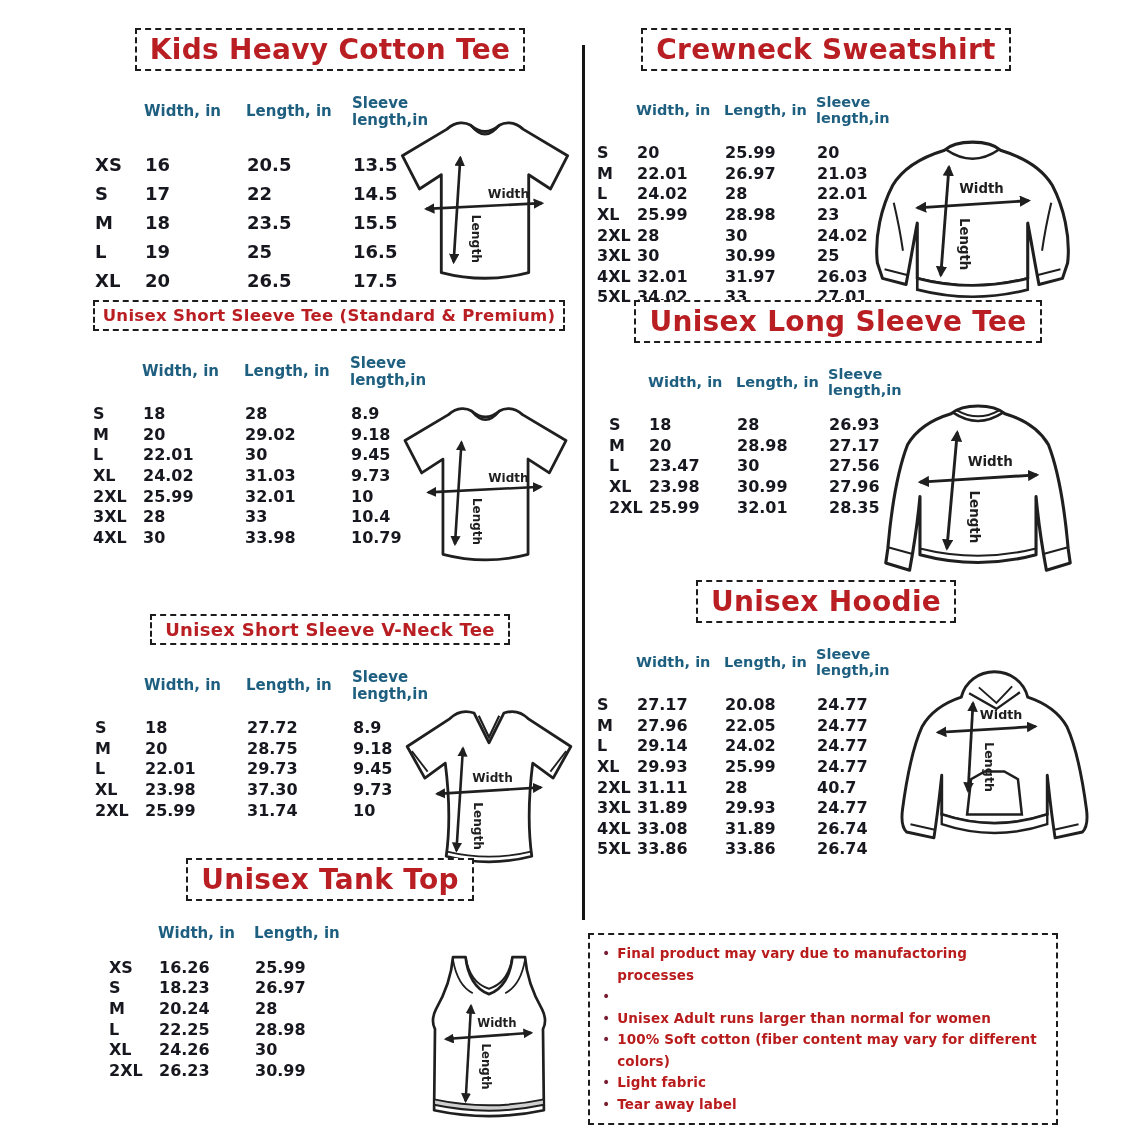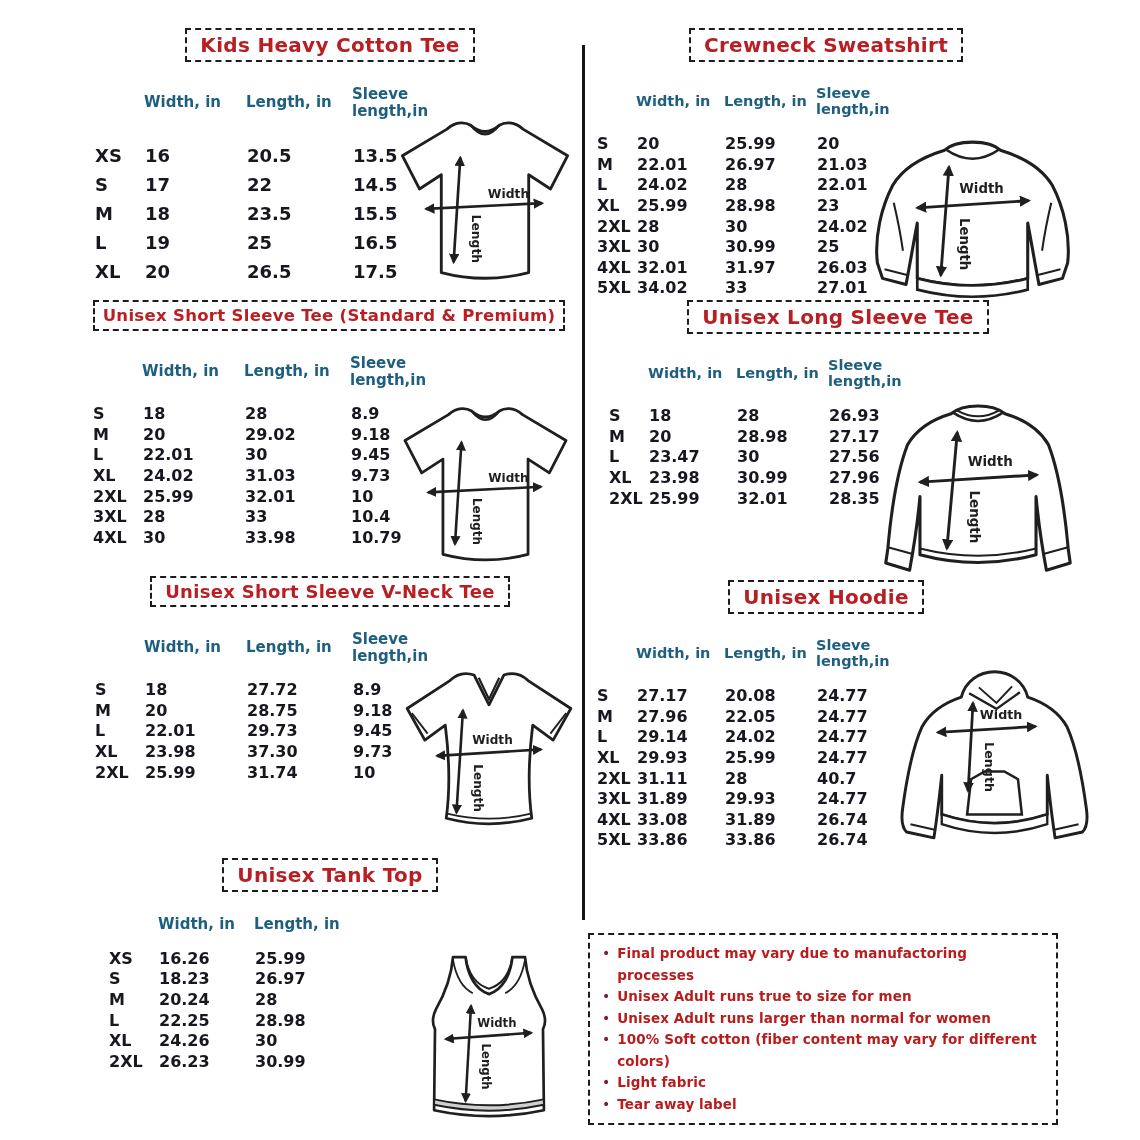--- a/index.html
+++ b/index.html
@@ -8,26 +8,26 @@
   *{box-sizing:border-box;}
   html,body{margin:0;padding:0;background:#fff;}
   .page{position:relative;width:1140px;height:1140px;background:#ffffff;overflow:hidden;
         font-family:"DejaVu Sans", sans-serif;color:var(--dark);}
   .divider{position:absolute;left:582px;top:45px;width:3px;height:875px;background:#141414;}
   .panel{position:absolute;}
   .p0{left:80px;top:28px;width:500px;}
   .p1{left:592px;top:28px;width:468px;}
   .p2{left:78px;top:300px;width:502px;}
   .p3{left:604px;top:300px;width:468px;}
-  .p4{left:80px;top:576px;width:500px;}
+  .p4{left:80px;top:614px;width:500px;}
   .p5{left:592px;top:580px;width:468px;}
   .p6{left:80px;top:858px;width:500px;}
   .title-row{text-align:center;}
   .title-box{display:inline-block;border:2.5px dashed #1c1c1c;padding:3px 13px;background:#fff;
-             color:var(--red);font-weight:bold;font-size:20px;letter-spacing:.3px;white-space:nowrap;}
+             color:var(--red);font-weight:bold;font-size:28px;letter-spacing:.3px;white-space:nowrap;}
   .p2 .title-box{font-size:16.5px;padding:4px 8px;}
   .p4 .title-box{font-size:18px;}
   .size-table{border-collapse:collapse;margin-top:18px;table-layout:fixed;}
   .panel-left .size-table{width:315px;margin-left:14px;}
   .panel-right .size-table{width:280px;margin-left:4px;}
   .p6 .size-table{width:250px;margin-left:28px;}
   .size-table th{color:var(--blue);font-weight:bold;text-align:left;vertical-align:middle;
                  white-space:pre-line;line-height:1.1;padding:6px 0 16px 0;}
   .panel-left .size-table th{font-size:15px;}
   .panel-right .size-table th{font-size:14.5px;}
@@ -575,21 +575,20 @@
   </section>
 
   <section class="notes">
     <ul>
         <li>
           <span class="dot">•</span>
           <span class="txt">Final product may vary due to manufactoring processes</span>
         </li>
         <li>
           <span class="dot">•</span>
-          <span class="txt">Unisex Adult runs true to size for men</span>
         </li>
         <li>
           <span class="dot">•</span>
           <span class="txt">Unisex Adult runs larger than normal for women</span>
         </li>
         <li>
           <span class="dot">•</span>
           <span class="txt">100% Soft cotton (fiber content may vary for different colors)</span>
         </li>
         <li>

